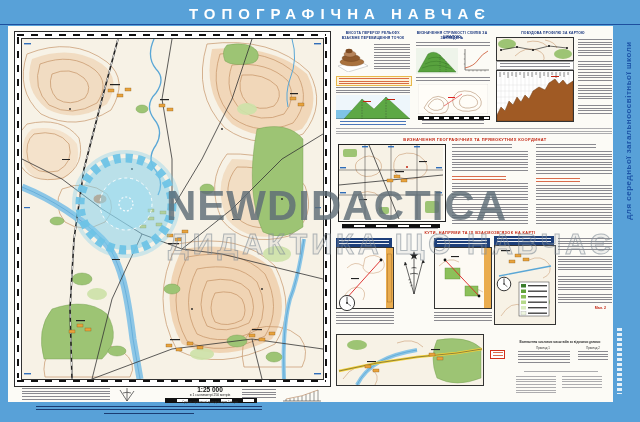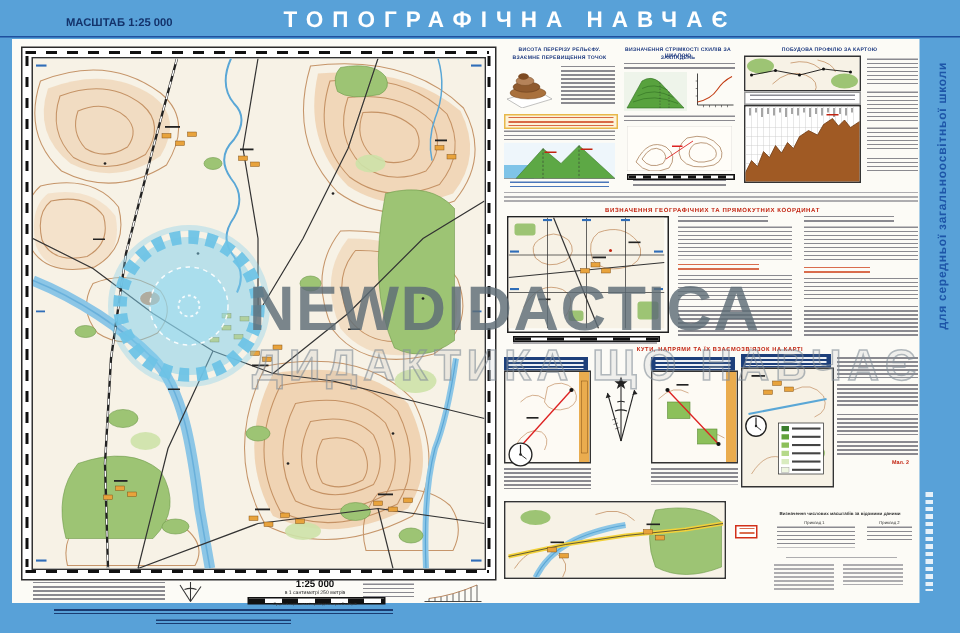--- a/index.html
+++ b/index.html
@@ -23,21 +23,20 @@
   .panelbox{background:#fcfbf6;}
   .mapborder{border:1px solid #2b2b2b;background:#fff;}
   .hdrbox{background:#1d3f7a;}
   svg{display:block;}
 </style>
 </head>
 <body>
 
 <div id="app">
 
-  <div class="abs" style="left:44px;top:10px;width:130px;font-size:7.5px;font-weight:bold;color:#13336b;">МАСШТАБ 1:25 000</div>
   <div class="abs ctr" style="left:150px;top:5px;width:380px;font-size:15px;font-weight:bold;color:#fff;letter-spacing:6px;">ТОПОГРАФІЧНА НАВЧАЄ</div>
   <div class="abs" style="left:0;top:23.5px;width:640px;height:1.6px;background:#1d4f9e;"></div>
 
   <div class="abs panelbox" style="left:8px;top:26px;width:605px;height:376px;"></div>
 
   <div class="abs" style="left:529px;top:124px;width:202px;height:13px;transform:rotate(-90deg);
               font-size:8px;font-weight:bold;color:#1d55a8;text-align:center;letter-spacing:.5px;">для середньої загальноосвітньої школи</div>
   <div class="abs" style="left:617px;top:328px;width:5px;height:66px;
               background:repeating-linear-gradient(180deg,rgba(255,255,255,.85) 0 3px,transparent 3px 5px);"></div>
 

